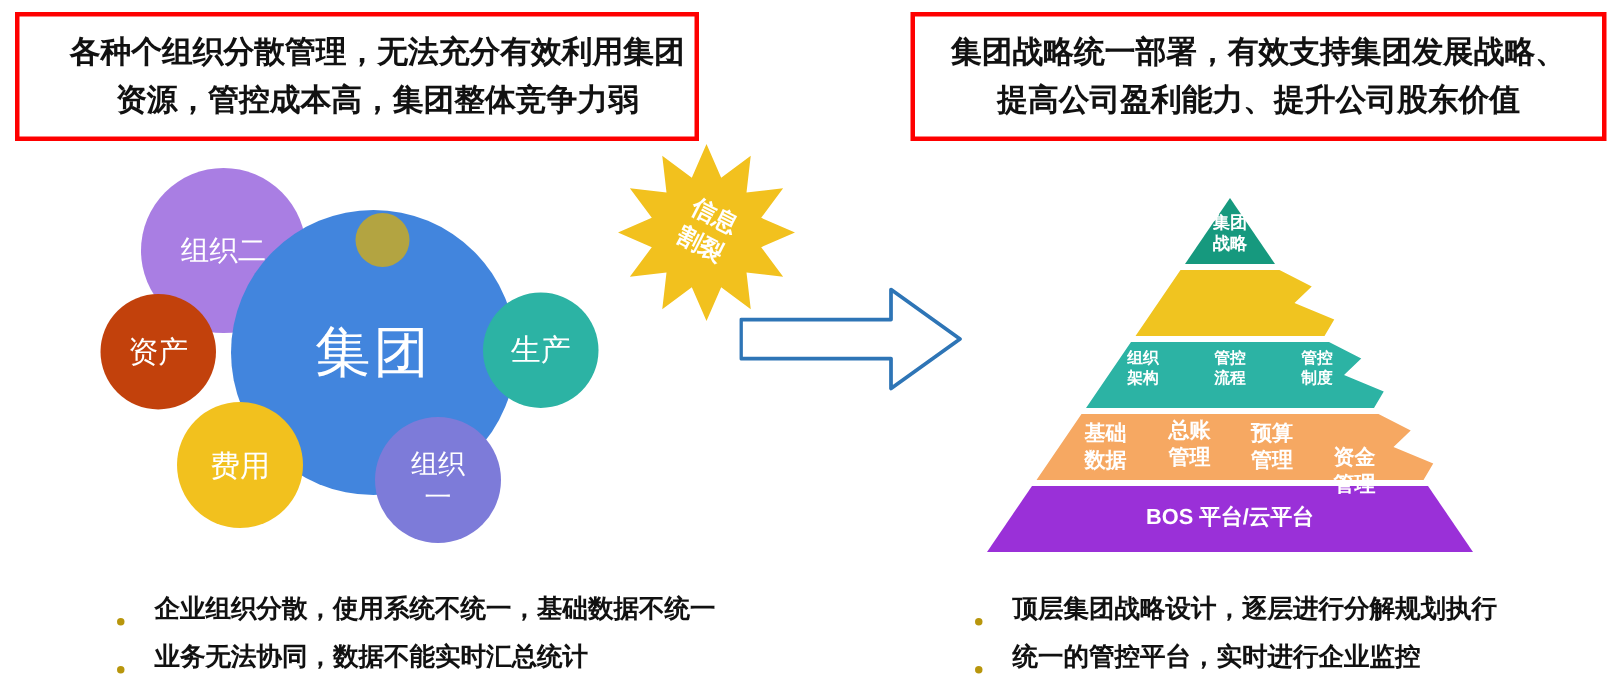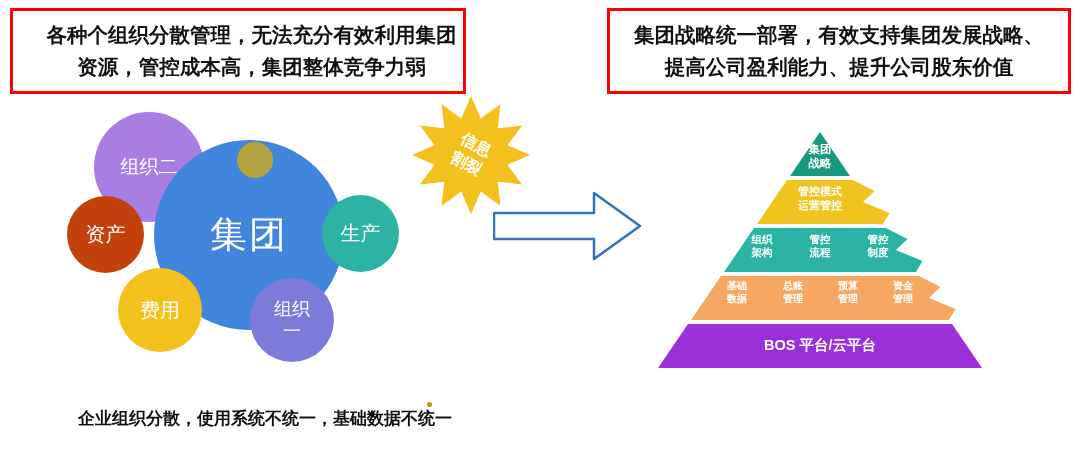--- a/index.html
+++ b/index.html
@@ -52,26 +52,26 @@
   
   .pyramid{position:absolute;left:655px;top:130px;width:330px;height:240px;}
   .pyramid svg{position:absolute;left:0;top:0;}
   .pyr-label{
     position:absolute;color:#ffffff;font-weight:700;text-align:center;line-height:1.25;
   }
   .pl1{left:135px;top:12px;width:60px;font-size:11.5px;}
   .pl2{left:125px;top:55px;width:80px;font-size:11px;}
   .pl3{top:103px;width:44px;font-size:10.5px;}
   .pl3.i0{left:85px;} .pl3.i1{left:143px;} .pl3.i2{left:201px;}
-  .pl4{top:150px;width:44px;font-size:10px;}
-  .pl4.i0{left:60px;} .pl4.i1{left:116px;} .pl4.i2{left:171px;} .pl4.i3{left:226px;}
+  .pl4{top:150px;width:44px;font-size:14px;}
+  .pl4.i0{left:60px;} .pl4.i1{left:116px;font-family:Liberation Mono, monospace;} .pl4.i2{left:171px;} .pl4.i3{left:226px;margin-top:16px;}
   .pl5{left:65px;top:206px;width:200px;font-size:14.5px;text-align:center;}
 
   
-  .bullet{position:absolute;display:flex;align-items:flex-end;flex-direction:column;}
+  .bullet{position:absolute;display:flex;align-items:flex-end;}
   .dot{width:5px;height:5px;border-radius:50%;background:#b8960c;margin:8px 20px 0 0;flex:none;}
   .bullet-text{font-size:17px;font-weight:700;color:#111;}
   .lb1{left:78px;top:394px;}
   .lb2{left:78px;top:426px;}
   .rb1{left:650px;top:394px;}
   .rb2{left:650px;top:426px;}
 </style>
 </head>
 <body>
 
@@ -119,22 +119,20 @@
   <div class="pyramid">
     <svg width="330" height="240" viewBox="0 0 330 240">
       <polygon points="165,2 195,46 135,46" fill="#16997e"></polygon>
       <polygon points="132,50 198,50 219.5,61 208,72 234.5,83 228,94 102,94" fill="#f0c420"></polygon>
       <polygon points="99,98 231,98 252.5,109 241,120 267.5,131 261,142 69,142" fill="#2cb3a4"></polygon>
       <polygon points="66,146 264,146 285.5,157 274,168 300.5,179 294,190 36,190" fill="#f6a862"></polygon>
       <polygon points="33,194 297,194 327,238 3,238" fill="#9a30d8"></polygon>
     </svg>
     <div class="pyr-label pl1 preline">集团
 战略</div>
-    <div class="pyr-label pl2 preline">管控模式
-运营管控</div>
     <div class="pyr-label pl3 i0 preline">组织
 架构</div>
     <div class="pyr-label pl3 i1 preline">管控
 流程</div>
     <div class="pyr-label pl3 i2 preline">管控
 制度</div>
     <div class="pyr-label pl4 i0 preline">基础
 数据</div>
     <div class="pyr-label pl4 i1 preline">总账
 管理</div>
@@ -142,15 +140,27 @@
 管理</div>
     <div class="pyr-label pl4 i3 preline">资金
 管理</div>
     <div class="pyr-label pl5">BOS 平台/云平台</div>
   </div>
 
   <div class="bullet lb1">
     <span class="dot"></span>
     <span class="bullet-text">企业组织分散，使用系统不统一，基础数据不统一</span>
   </div>
+  <div class="bullet lb2">
+    <span class="dot"></span>
+    <span class="bullet-text">业务无法协同，数据不能实时汇总统计</span>
+  </div>
 
+  <div class="bullet rb1">
+    <span class="dot"></span>
+    <span class="bullet-text">顶层集团战略设计，逐层进行分解规划执行</span>
+  </div>
+  <div class="bullet rb2">
+    <span class="dot"></span>
+    <span class="bullet-text">统一的管控平台，实时进行企业监控</span>
+  </div>
 
 </div>
 
 </body></html>

